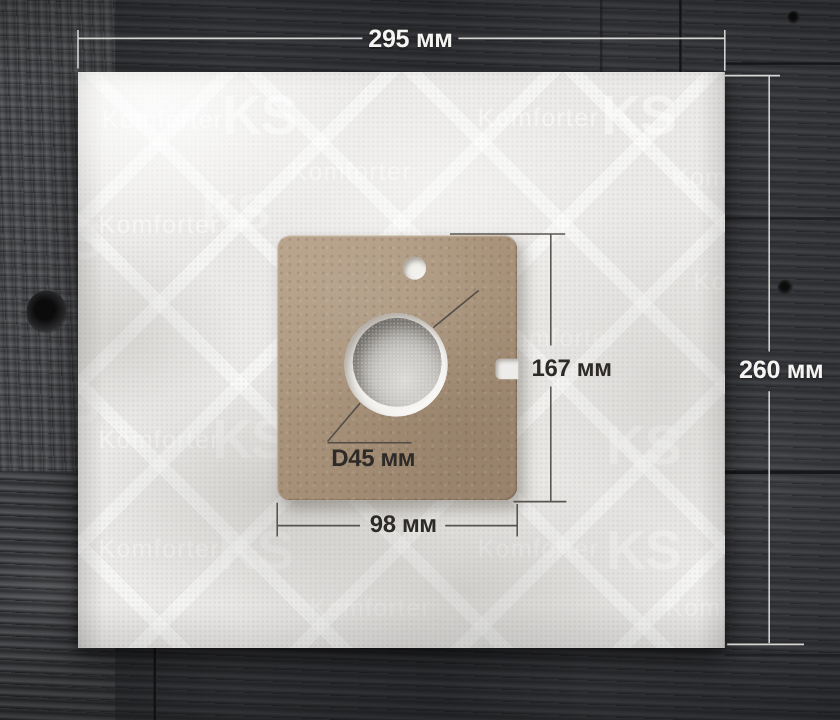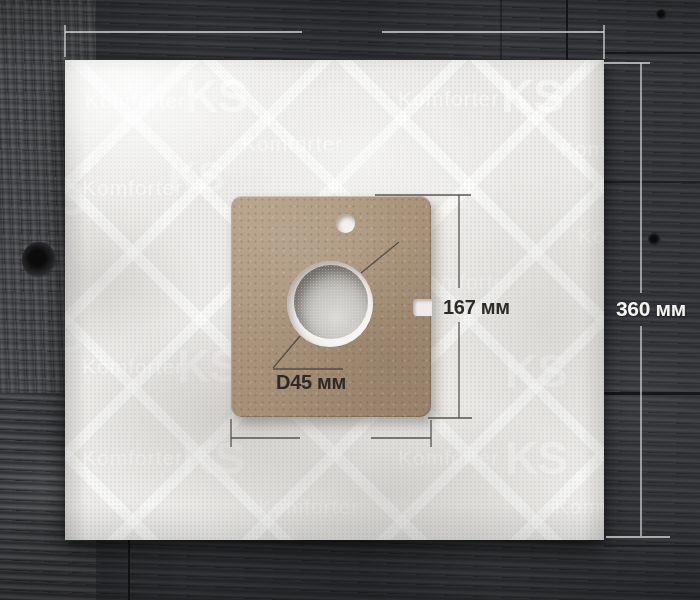--- a/index.html
+++ b/index.html
@@ -158,18 +158,20 @@
       <path d="M459 195 V288 M459 322 V418"></path>
       <path d="M231 419 V447"></path>
       <path d="M431 420 V447"></path>
       <path d="M231 438 H300 M371 438 H431"></path>
       <path d="M361 273 L399 242"></path>
       <path d="M300 336 L273 368"></path>
       <path d="M273 369 H343"></path>
     </g>
   </svg>
 
-  <div class="dim-label dim-light lbl-260">360 мм</div>
+  <div class="dim-label dim-light lbl-295">295 мм</div>
+  <div class="dim-label dim-light lbl-260">260 мм</div>
   <div class="dim-label dim-dark lbl-112">167 мм</div>
+  <div class="dim-label dim-dark lbl-98">98 мм</div>
   <div class="dim-label dim-dark lbl-d45">D45 мм</div>
 
   <div class="floor-vignette"></div>
 </div>
 
 </body></html>

